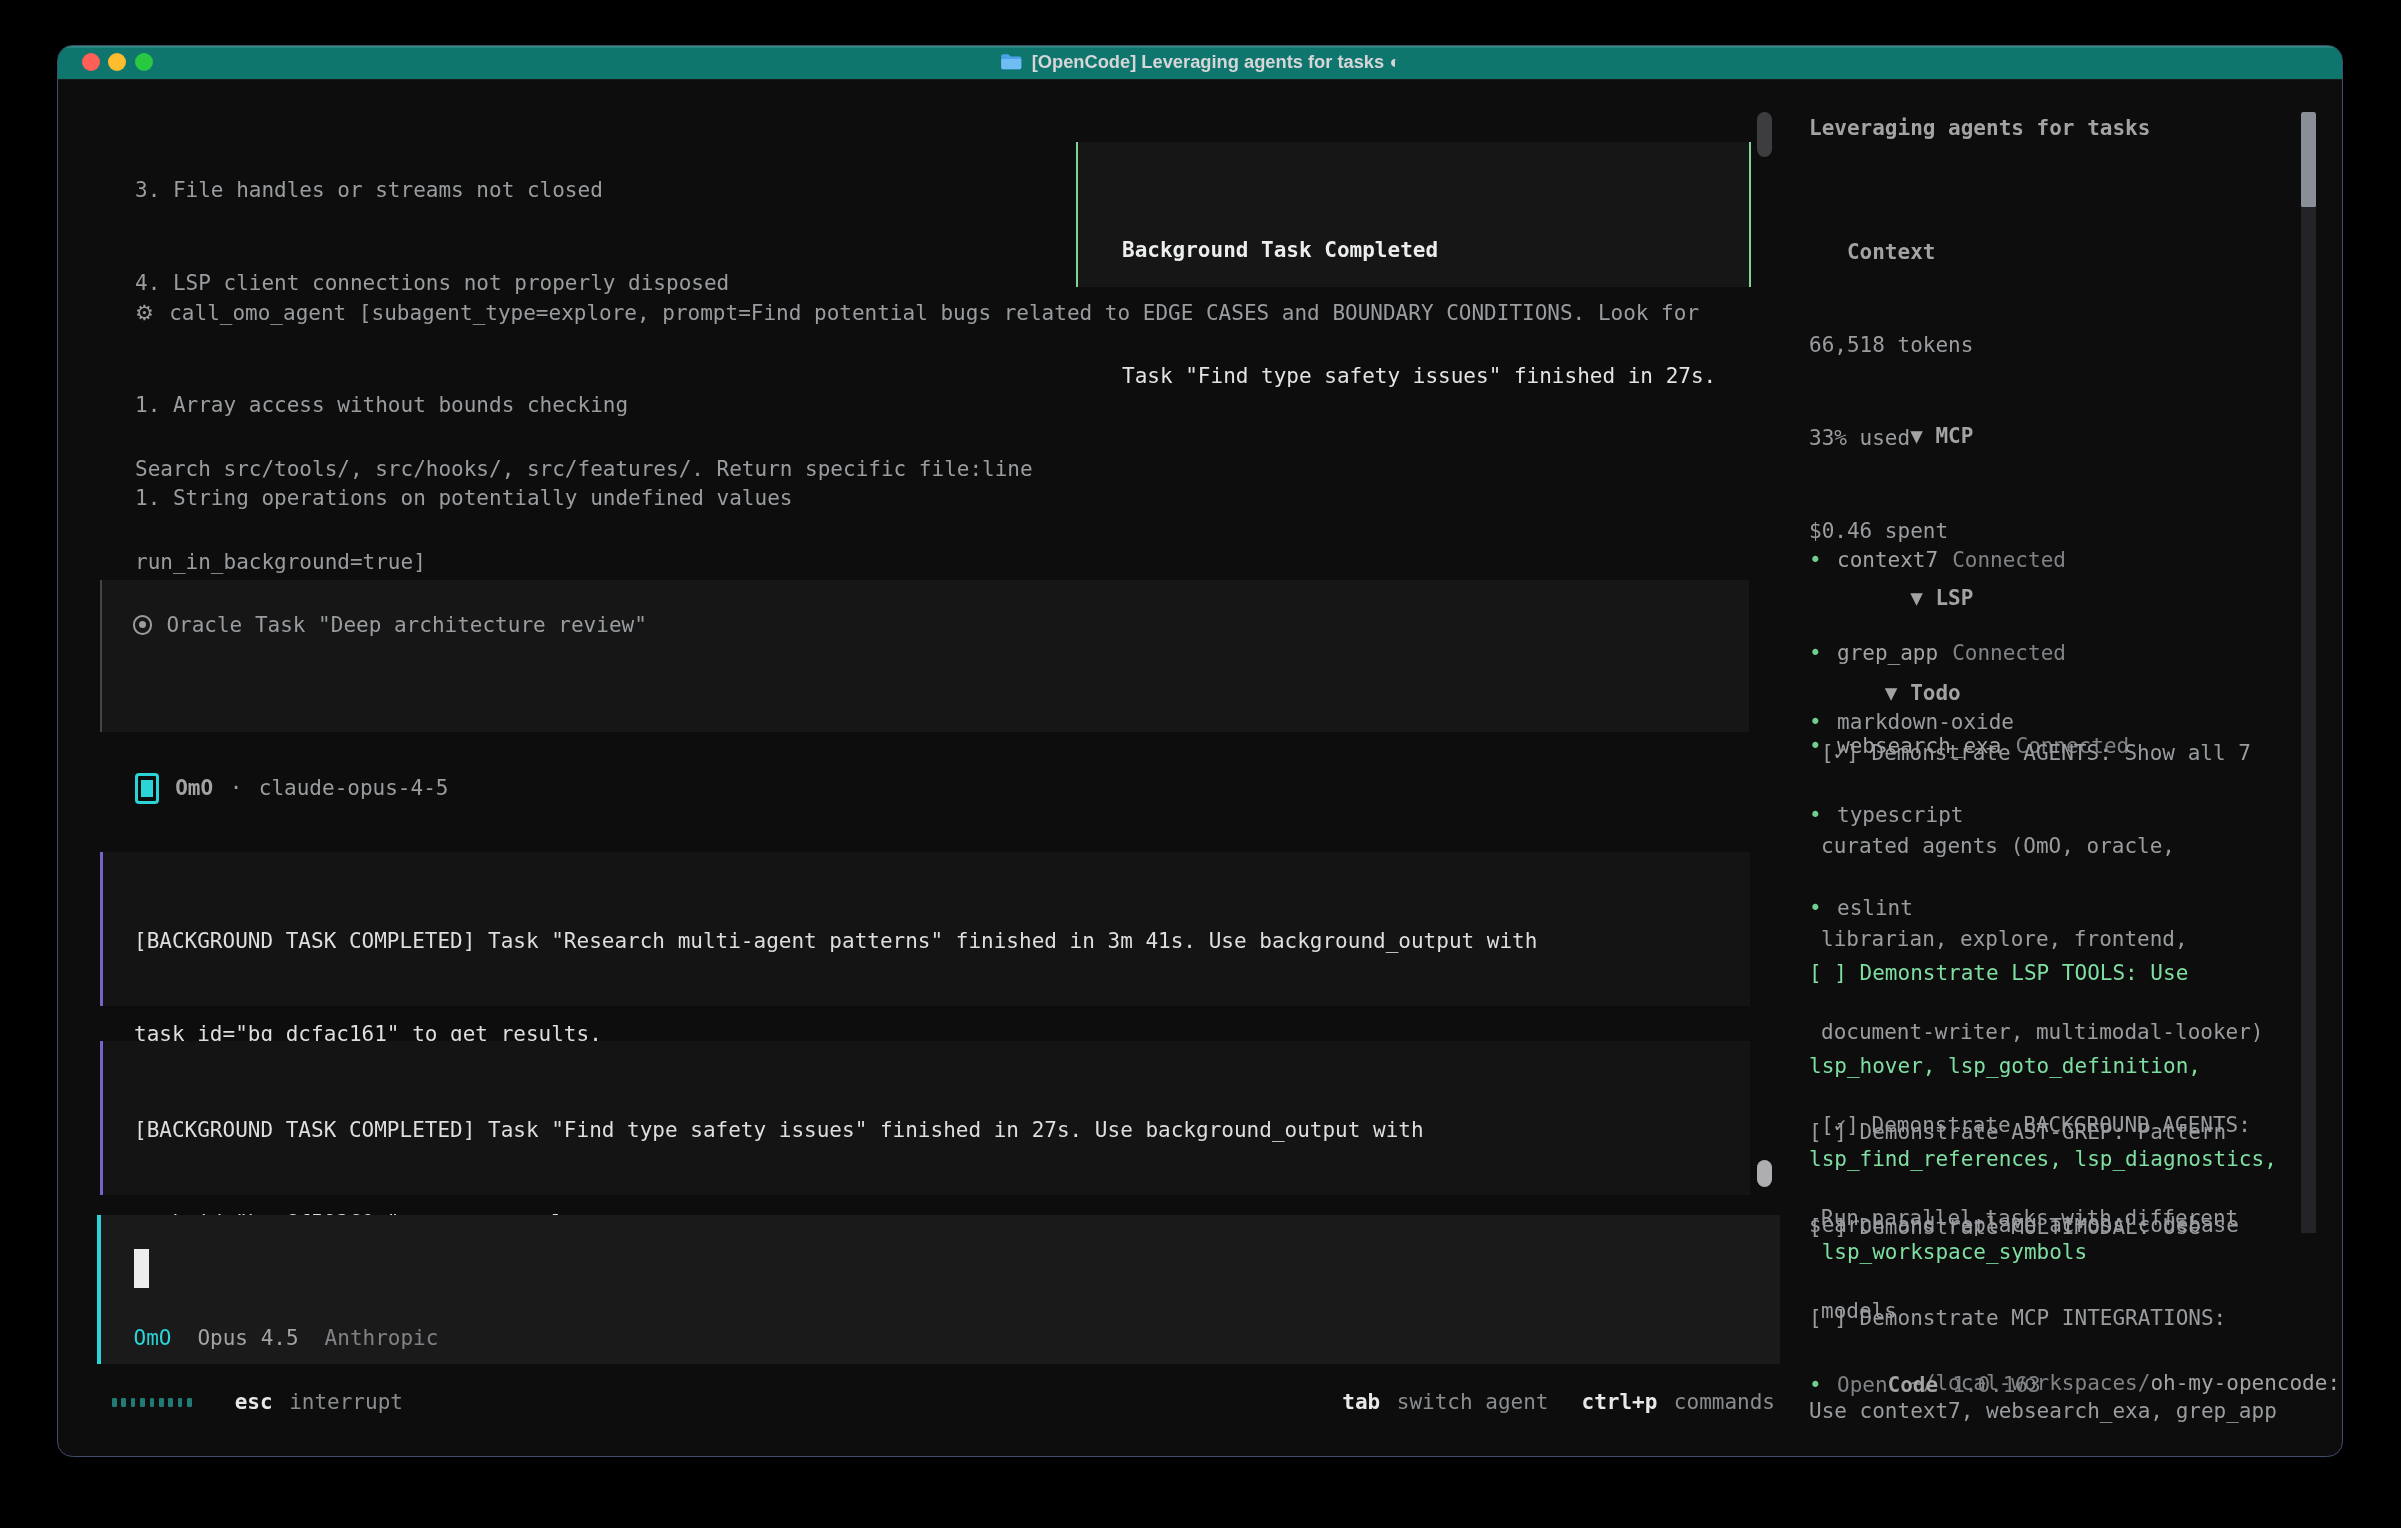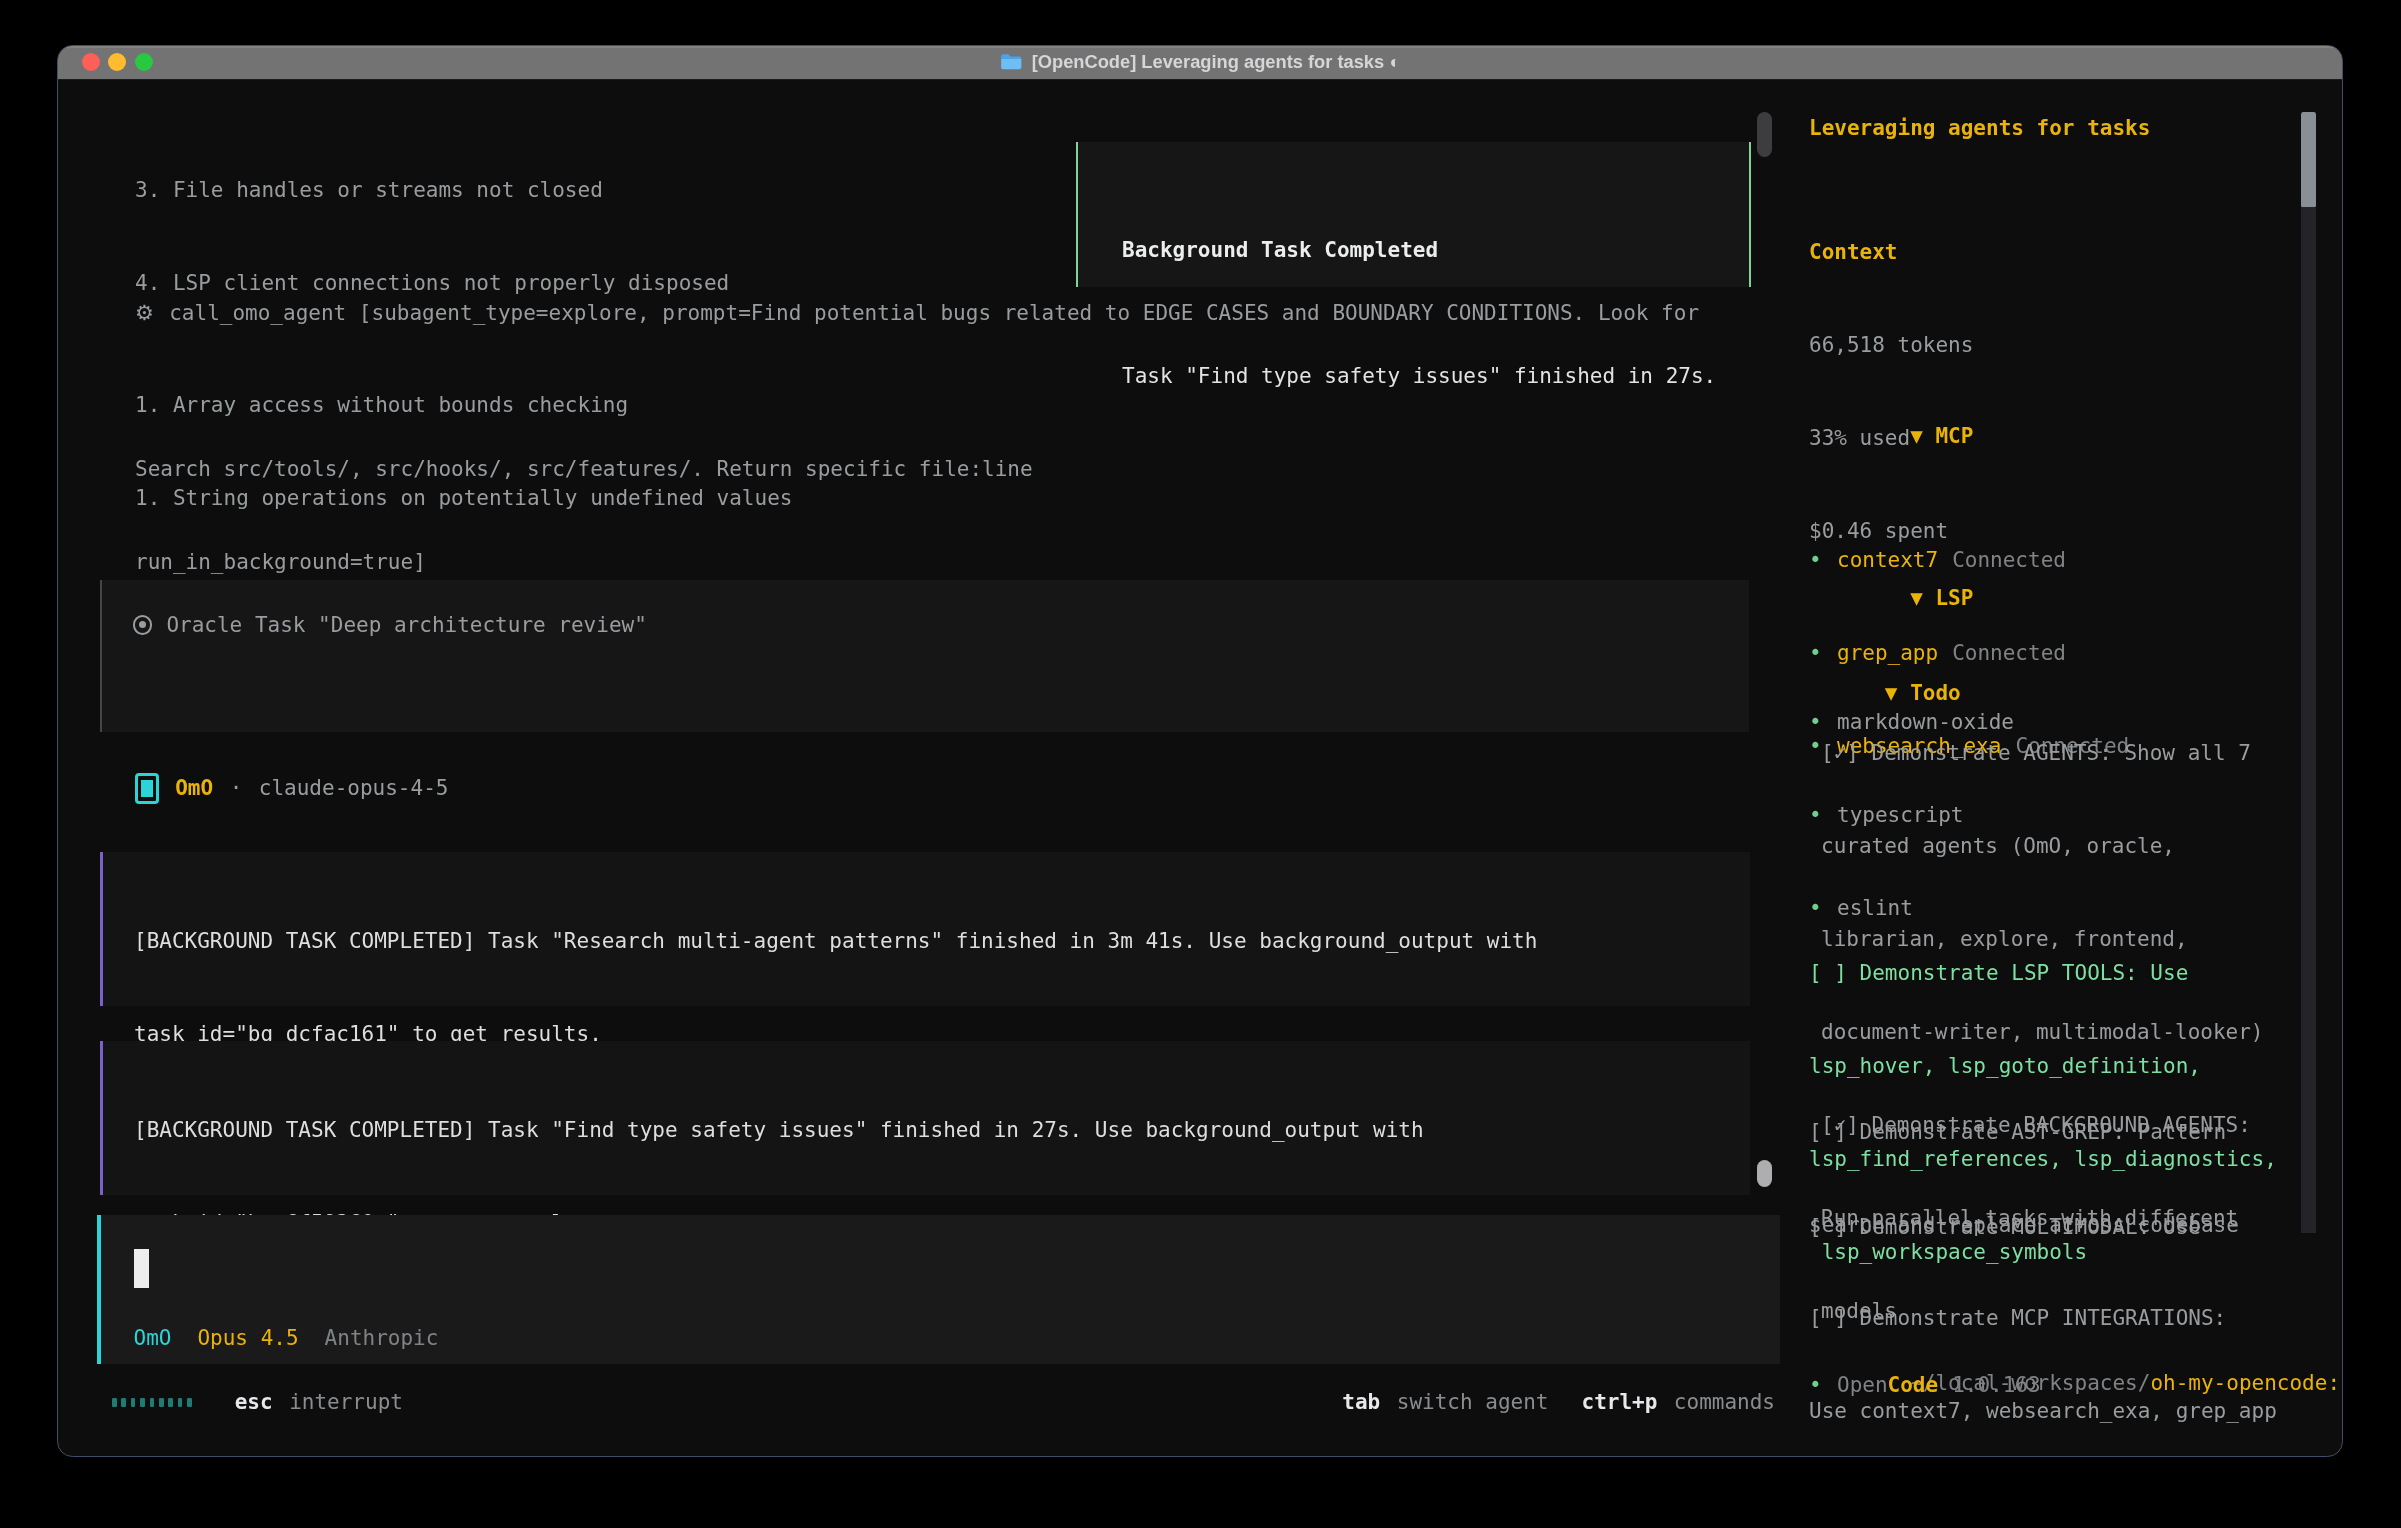--- a/index.html
+++ b/index.html
@@ -1,34 +1,34 @@
 <!DOCTYPE html>
 <html style="font-size:9.5px"><head>
 <meta charset="utf-8">
 <style>
   html,body{margin:0;padding:0;background:#000;}
   body{width:2401px;height:1528px;position:relative;overflow:hidden;
        font-family:"DejaVu Sans Mono","DejaVu Sans",monospace;}
   .window{position:absolute;left:57px;top:45px;width:2284px;height:1410px;
           background:#0d0d0d;border:1.8px solid #414e6b;border-radius:15.4px;overflow:hidden;}
-  .titlebar{position:absolute;left:0;top:0;right:0;height:32.5px;background:#737373;
+  .titlebar{position:absolute;left:0;top:0;right:0;height:32.5px;background:#0f766e;
             box-shadow:inset 0 1.8px 0 rgba(255,255,255,.14);border-bottom:1.2px solid #1b1b1d;
             display:flex;align-items:center;justify-content:center;}
   .lights{position:absolute;left:23.6px;top:0;height:32.5px;display:flex;align-items:center;gap:8.3px;}
   .light{width:18.3px;height:18.3px;border-radius:50%;display:inline-block;}
   .light.red{background:#ff5f57;}
   .light.yellow{background:#febc2e;}
   .light.green{background:#28c840;}
   .titlewrap{display:flex;align-items:center;gap:9.5px;}
   .titletext{font-family:"Liberation Sans","DejaVu Sans",sans-serif;font-size:18.3px;font-weight:bold;color:#d6d6d8;}
 
   .mono{font-size:21px;line-height:31px;white-space:pre;}
   .gray{color:#9a9da0;}
   .dim{color:#808386;}
-  .white{color:#eab308;}
+  .white{color:#a3a3a3;text-align:center;}
   .bold{font-weight:bold;}
   .green{color:#7fdfa2;}
   .cyan{color:#2bd4d6;}
   .gap52{height:31px;}
 
   .abs{position:absolute;}
 
   
   .notif{position:absolute;left:1018px;top:96px;width:671px;height:145px;background:#161616;
          border-left:2.4px solid #82d29a;border-right:2.4px solid #82d29a;z-index:5;}

